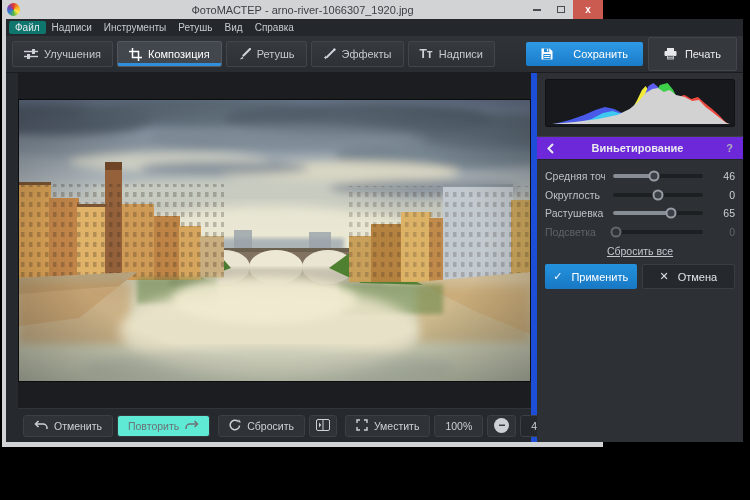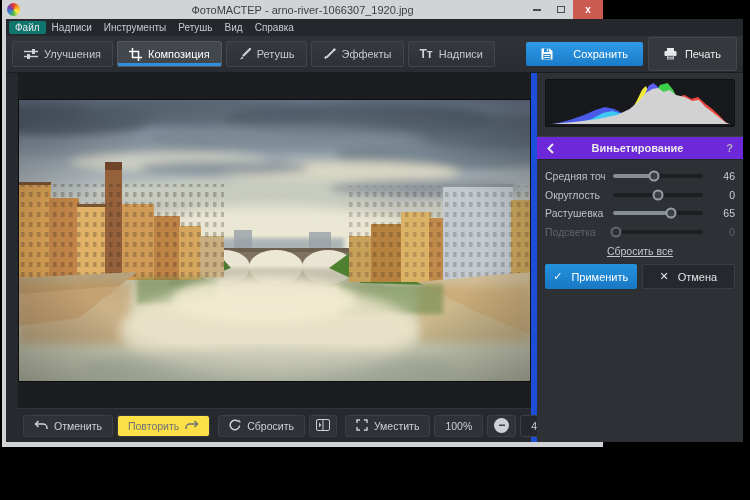--- a/index.html
+++ b/index.html
@@ -42,21 +42,21 @@
   .content{flex:1;display:flex;min-height:0;}
   .left-col{width:531px;display:flex;flex-direction:column;border-right:6px solid #1d4ed8;box-sizing:border-box;padding-left:12px;}
   .canvas{flex:1;background:#1b1d20;display:flex;align-items:center;justify-content:center;}
   .photo{width:511px;height:281px;outline:1px solid #0c0d0e;}
 
   
   .btoolbar{height:33px;background:#26292d;border-top:1px solid #313439;display:flex;align-items:center;
     padding:0 5px;gap:4px;}
   .tbtn{height:22px;display:flex;align-items:center;gap:6px;padding:0 10px;background:#2f3236;
     border:1px solid #3c3f44;border-radius:3px;color:#ced2d7;font-size:10.5px;box-sizing:border-box;white-space:nowrap;}
-  .tbtn.disabled{color:#6d7177;background:#fde047;border-color:#34373b;}
+  .tbtn.disabled{color:#6d7177;background:#5eead4;border-color:#34373b;}
   .tbtn.icon-only{padding:0 6px;}
   .tbtn.readout{background:#25282c;}
   .gap10{width:10px;}
   .tb-spacer{flex:1;}
   .zoom-circle{width:15px;height:15px;border-radius:50%;background:#cdd1d6;color:#26292d;
     font-size:12px;font-weight:bold;line-height:14px;text-align:center;}
 
   
   .right-panel{flex:1;background:#2d3136;display:flex;flex-direction:column;padding:6px 8px 0;min-width:0;}
   .histogram{height:46px;background:#17191c;border:1px solid #101114;border-radius:2px;overflow:hidden;}

